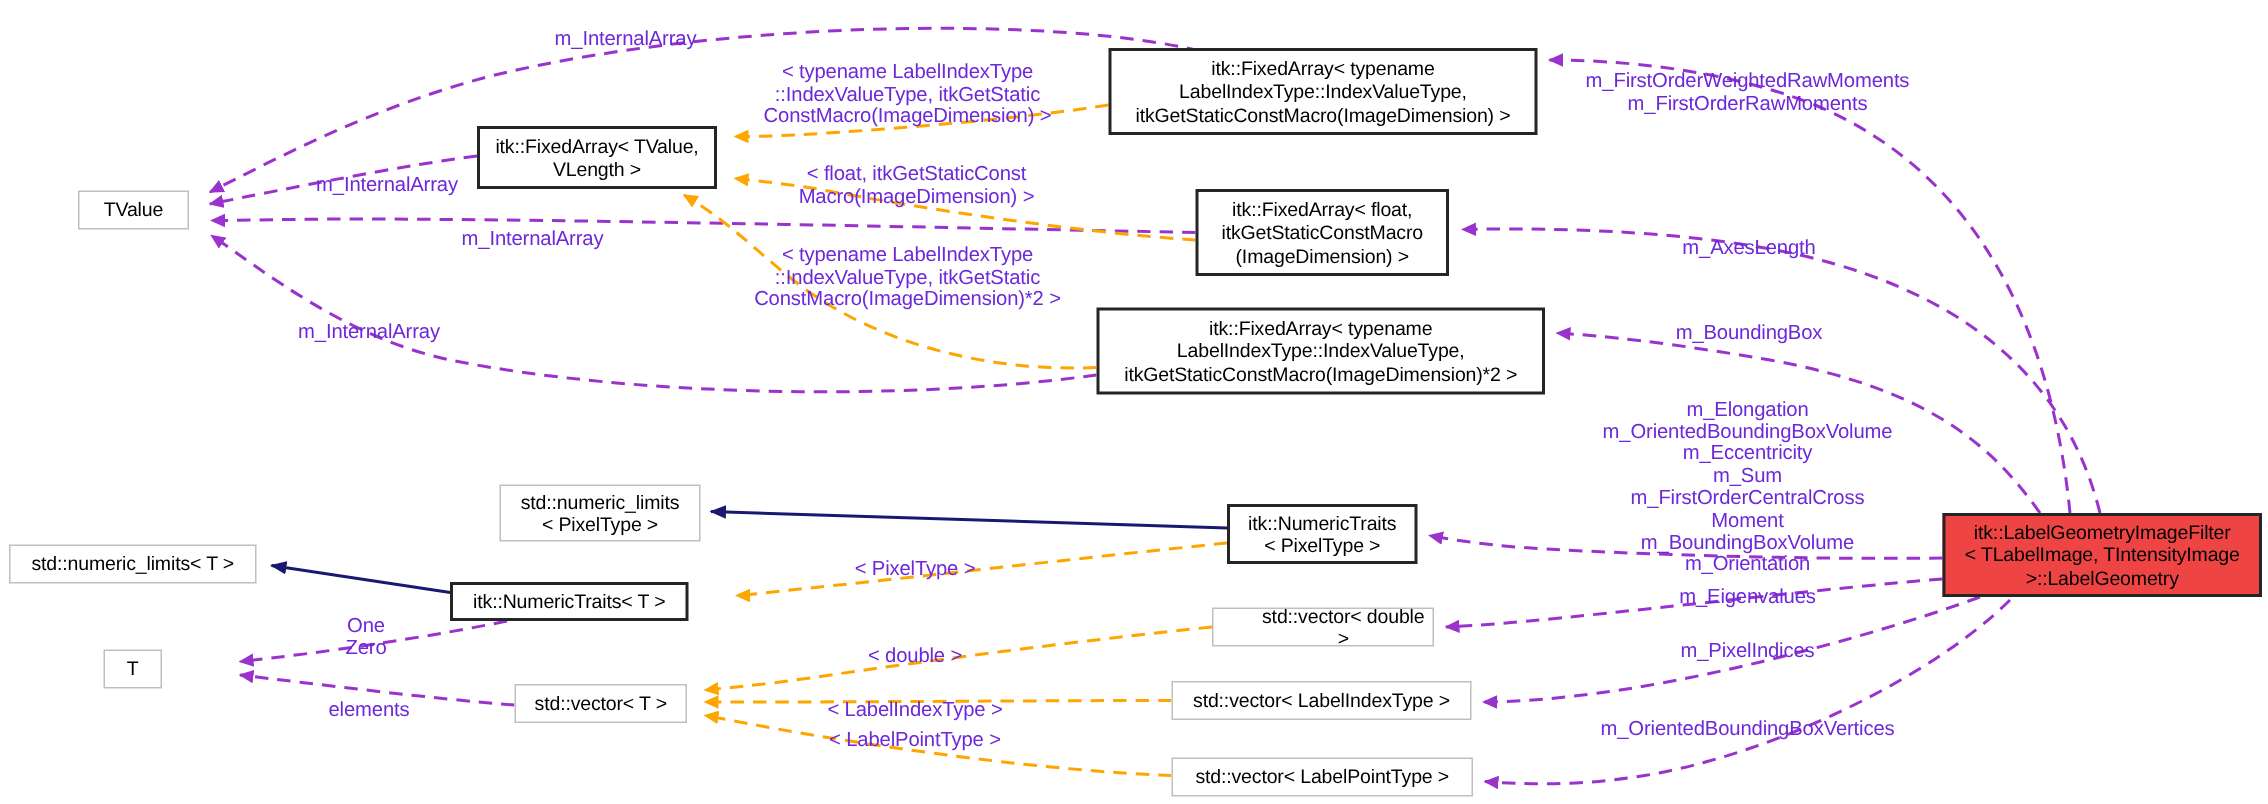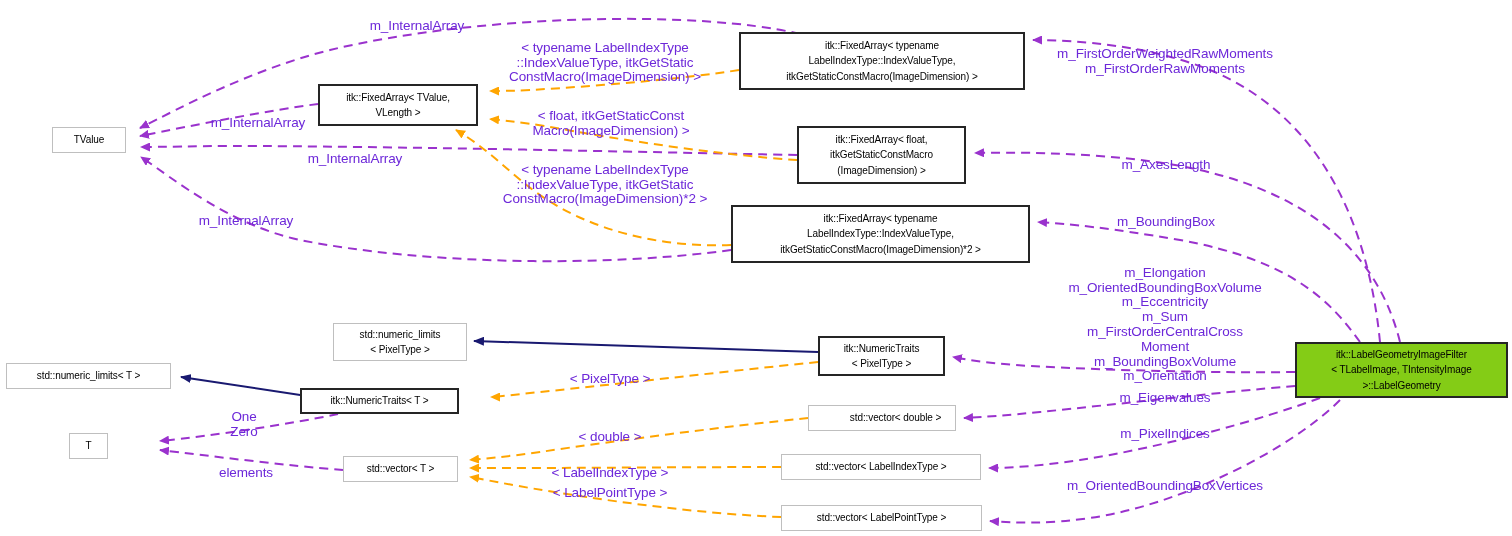--- a/index.html
+++ b/index.html
@@ -22,35 +22,35 @@
     height: 536px;
     pointer-events: none;
   }
   .node {
     position: absolute;
     box-sizing: border-box;
     display: flex;
     align-items: center;
     justify-content: center;
     text-align: center;
-    font-size: 10px;
+    font-size: 13px;
     line-height: 15.5px;
     color: #000000;
     background: #ffffff;
     border: 1px solid #bfbfbf;
     white-space: pre-line;
     padding: 1px 5px;
     letter-spacing: -0.1px;
   }
   .node.thick {
     border: 2px solid #252525;
   }
   .node.focus {
     border: 2px solid #252525;
-    background: #84cc16;
+    background: #ef4444;
   }
   .edge-label {
     position: absolute;
     font-size: 13.5px;
     line-height: 14.8px;
     color: #6d28d9;
     white-space: pre-line;
     text-align: center;
     letter-spacing: -0.1px;
   }

